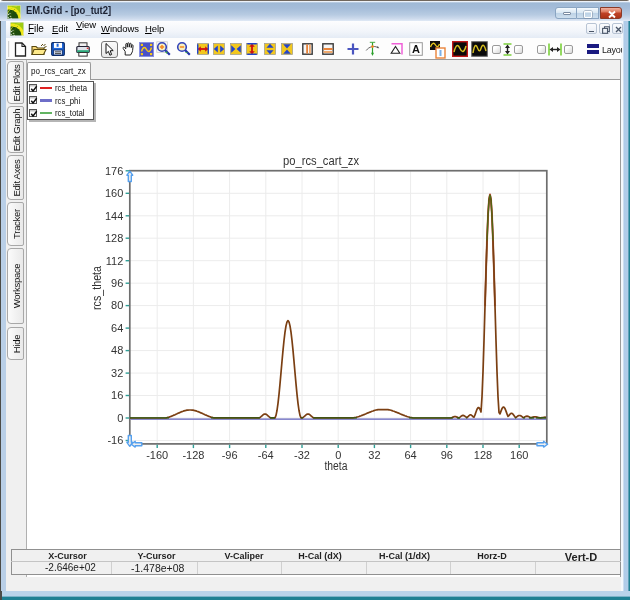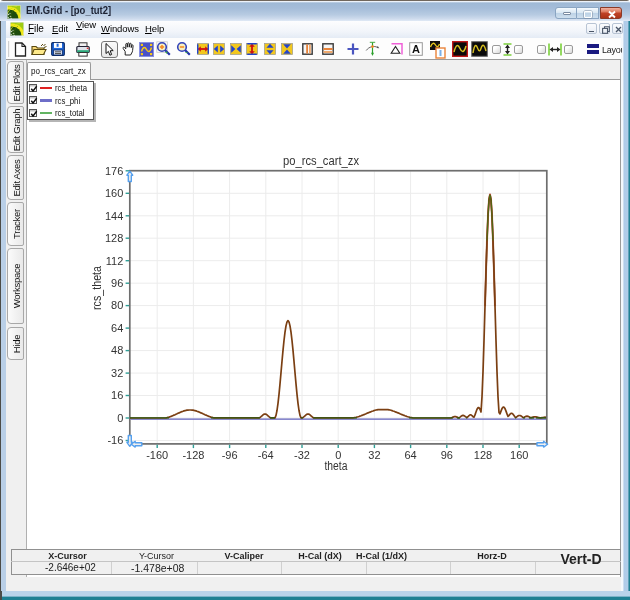--- a/index.html
+++ b/index.html
@@ -382,26 +382,26 @@
 <div class="abs" style="left:55px;top:94.8px;font-size:9.5px;color:#111;white-space:nowrap;transform:scaleX(0.82);transform-origin:0 0">rcs_phi</div>
 <div class="abs" style="left:29px;top:108.5px;width:8px;height:8px;border:1px solid #555;background:#fff;box-shadow:inset 0 1.5px 0 #c8c8c8"></div>
 <svg class="abs" style="left:30px;top:109.5px" width="8" height="8" viewBox="0 0 8 8">
       <path d="M1.3,3.8 L3,6 L6.7,1.2" stroke="#111" stroke-width="1.4" fill="none"></path>
     </svg>
 <div class="abs" style="left:40px;top:111.7px;width:11.5px;height:2.4px;background:#62b462"></div>
 <div class="abs" style="left:55px;top:107.3px;font-size:9.5px;color:#111;white-space:nowrap;transform:scaleX(0.82);transform-origin:0 0">rcs_total</div>
 <div class="abs" style="left:11px;top:549px;width:610px;height:25.5px;border:1px solid #909090;background:#f0f0f0"></div>
 <div class="abs" style="left:11px;top:560.5px;width:610px;height:1px;background:#c4c4c4"></div>
 <div class="abs" style="left:22.5px;top:550.5px;width:90px;text-align:center;font-size:9px;font-weight:bold;color:#222;white-space:nowrap">X-Cursor</div>
-<div class="abs" style="left:111.5px;top:550.5px;width:90px;text-align:center;font-size:9px;font-weight:normal;color:#222;white-space:nowrap">Y-Cursor</div>
+<div class="abs" style="left:111.5px;top:550.5px;width:90px;text-align:center;font-size:9px;font-weight:bold;color:#222;white-space:nowrap">Y-Cursor</div>
 <div class="abs" style="left:199px;top:550.5px;width:90px;text-align:center;font-size:9px;font-weight:bold;color:#222;white-space:nowrap">V-Caliper</div>
 <div class="abs" style="left:275px;top:550.5px;width:90px;text-align:center;font-size:9px;font-weight:bold;color:#222;white-space:nowrap">H-Cal (dX)</div>
-<div class="abs" style="left:356px;top:550.5px;width:90px;text-align:left;font-size:9px;font-weight:bold;color:#222;white-space:nowrap">H-Cal (1/dX)</div>
+<div class="abs" style="left:340px;top:550.5px;width:90px;text-align:right;font-size:9px;font-weight:bold;color:#222;white-space:nowrap">H-Cal (1/dX)</div>
 <div class="abs" style="left:447px;top:550.5px;width:90px;text-align:center;font-size:9px;font-weight:bold;color:#222;white-space:nowrap">Horz-D</div>
-<div class="abs" style="left:536px;top:550.5px;width:90px;text-align:center;font-size:14px;font-weight:bold;color:#222;white-space:nowrap">Vert-D</div>
+<div class="abs" style="left:536px;top:550.5px;width:90px;text-align:center;font-size:11px;font-weight:bold;color:#222;white-space:nowrap">Vert-D</div>
 <div class="abs" style="left:111px;top:561.5px;width:1px;height:12px;background:#d0d0d0"></div>
 <div class="abs" style="left:197px;top:561.5px;width:1px;height:12px;background:#d0d0d0"></div>
 <div class="abs" style="left:281px;top:561.5px;width:1px;height:12px;background:#d0d0d0"></div>
 <div class="abs" style="left:366px;top:561.5px;width:1px;height:12px;background:#d0d0d0"></div>
 <div class="abs" style="left:450px;top:561.5px;width:1px;height:12px;background:#d0d0d0"></div>
 <div class="abs" style="left:535px;top:561.5px;width:1px;height:12px;background:#d0d0d0"></div>
 <div class="abs" style="left:45px;top:561.5px;font-size:10px;color:#222;white-space:nowrap">-2.646e+02</div>
 <div class="abs" style="left:131px;top:561.5px;font-size:10.5px;color:#222;white-space:nowrap">-1.478e+08</div>
 <div class="abs" style="left:6px;top:577px;width:615px;height:14px;background:#f0f0f0"></div>
 </div>

